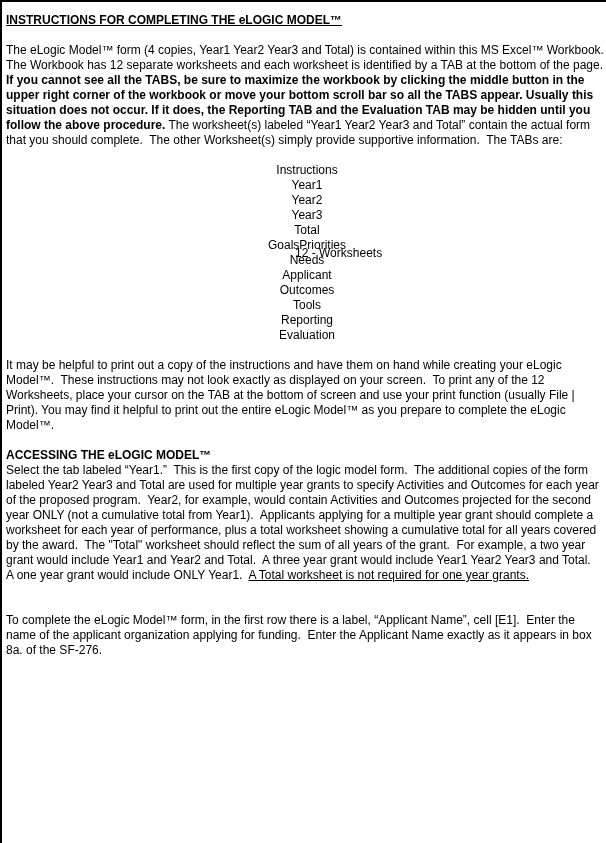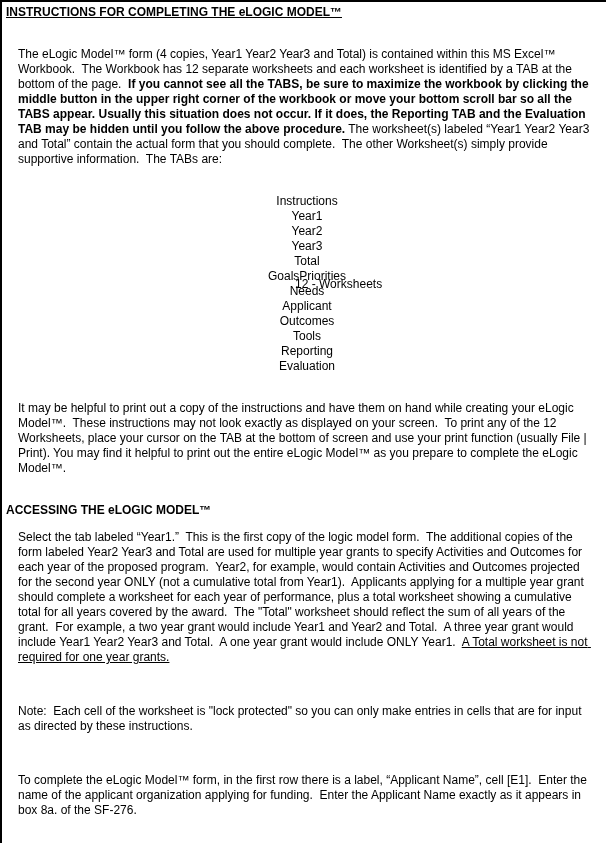--- a/index.html
+++ b/index.html
@@ -7,39 +7,39 @@
     padding: 0;
     background: #ffffff;
   }
   .sheet {
     position: relative;
     box-sizing: border-box;
     width: 606px;
     height: 843px;
     border-top: 2px solid #000000;
     border-left: 2px solid #000000;
-    padding: 3px 2px 0 4px;
+    padding: 11px 2px 0 4px;
     background: #ffffff;
     color: #000000;
     font-family: "Liberation Sans", sans-serif;
     font-size: 12px;
     line-height: 15px;
     overflow: hidden;
   }
   .doc-title {
     font-weight: bold;
     text-decoration: underline;
     white-space: pre-wrap;
   }
   .heading {
     font-weight: bold;
     white-space: pre-wrap;
   }
   .para {
-    margin: 12px;
+    margin: 0;
     white-space: pre-wrap;
   }
   .bold { font-weight: bold; }
   .underline { text-decoration: underline; }
   .spacer { height: 15px; }
   .tab-row {
     position: relative;
     padding-left: 4px;
     height: 15px;
     text-align: center;
@@ -85,19 +85,18 @@
   <p class="para">It may be helpful to print out a copy of the instructions and have them on hand while creating your eLogic Model™.  These instructions may not look exactly as displayed on your screen.  To print any of the 12 Worksheets, place your cursor on the TAB at the bottom of screen and use your print function (usually File | Print). You may find it helpful to print out the entire eLogic Model™ as you prepare to complete the eLogic Model™.</p>
 
   <div class="spacer"></div>
 
   <div class="heading">ACCESSING THE eLOGIC MODEL™</div>
 
   <p class="para"><span>Select the tab labeled “Year1.”  This is the first copy of the logic model form.  The additional copies of the form labeled Year2 Year3 and Total are used for multiple year grants to specify Activities and Outcomes for each year of the proposed program.  Year2, for example, would contain Activities and Outcomes projected for the second year ONLY (not a cumulative total from Year1).  Applicants applying for a multiple year grant should complete a worksheet for each year of performance, plus a total worksheet showing a cumulative total for all years covered by the award.  The "Total" worksheet should reflect the sum of all years of the grant.  For example, a two year grant would include Year1 and Year2 and Total.  A three year grant would include Year1 Year2 Year3 and Total.  A one year grant would include ONLY Year1.  </span><span class="underline">A Total worksheet is not required for one year grants.</span></p>
 
   <div class="spacer"></div>
 
-  <p class="para">Note:  Each cell of the worksheet is "lock protected" so you can only make entries in cells that are for input as directed by these instructions.</p>
 
   <div class="spacer"></div>
 
   <p class="para">To complete the eLogic Model™ form, in the first row there is a label, “Applicant Name”, cell [E1].  Enter the name of the applicant organization applying for funding.  Enter the Applicant Name exactly as it appears in box 8a. of the SF-276.</p>
 
 </div>
 
 </body></html>

